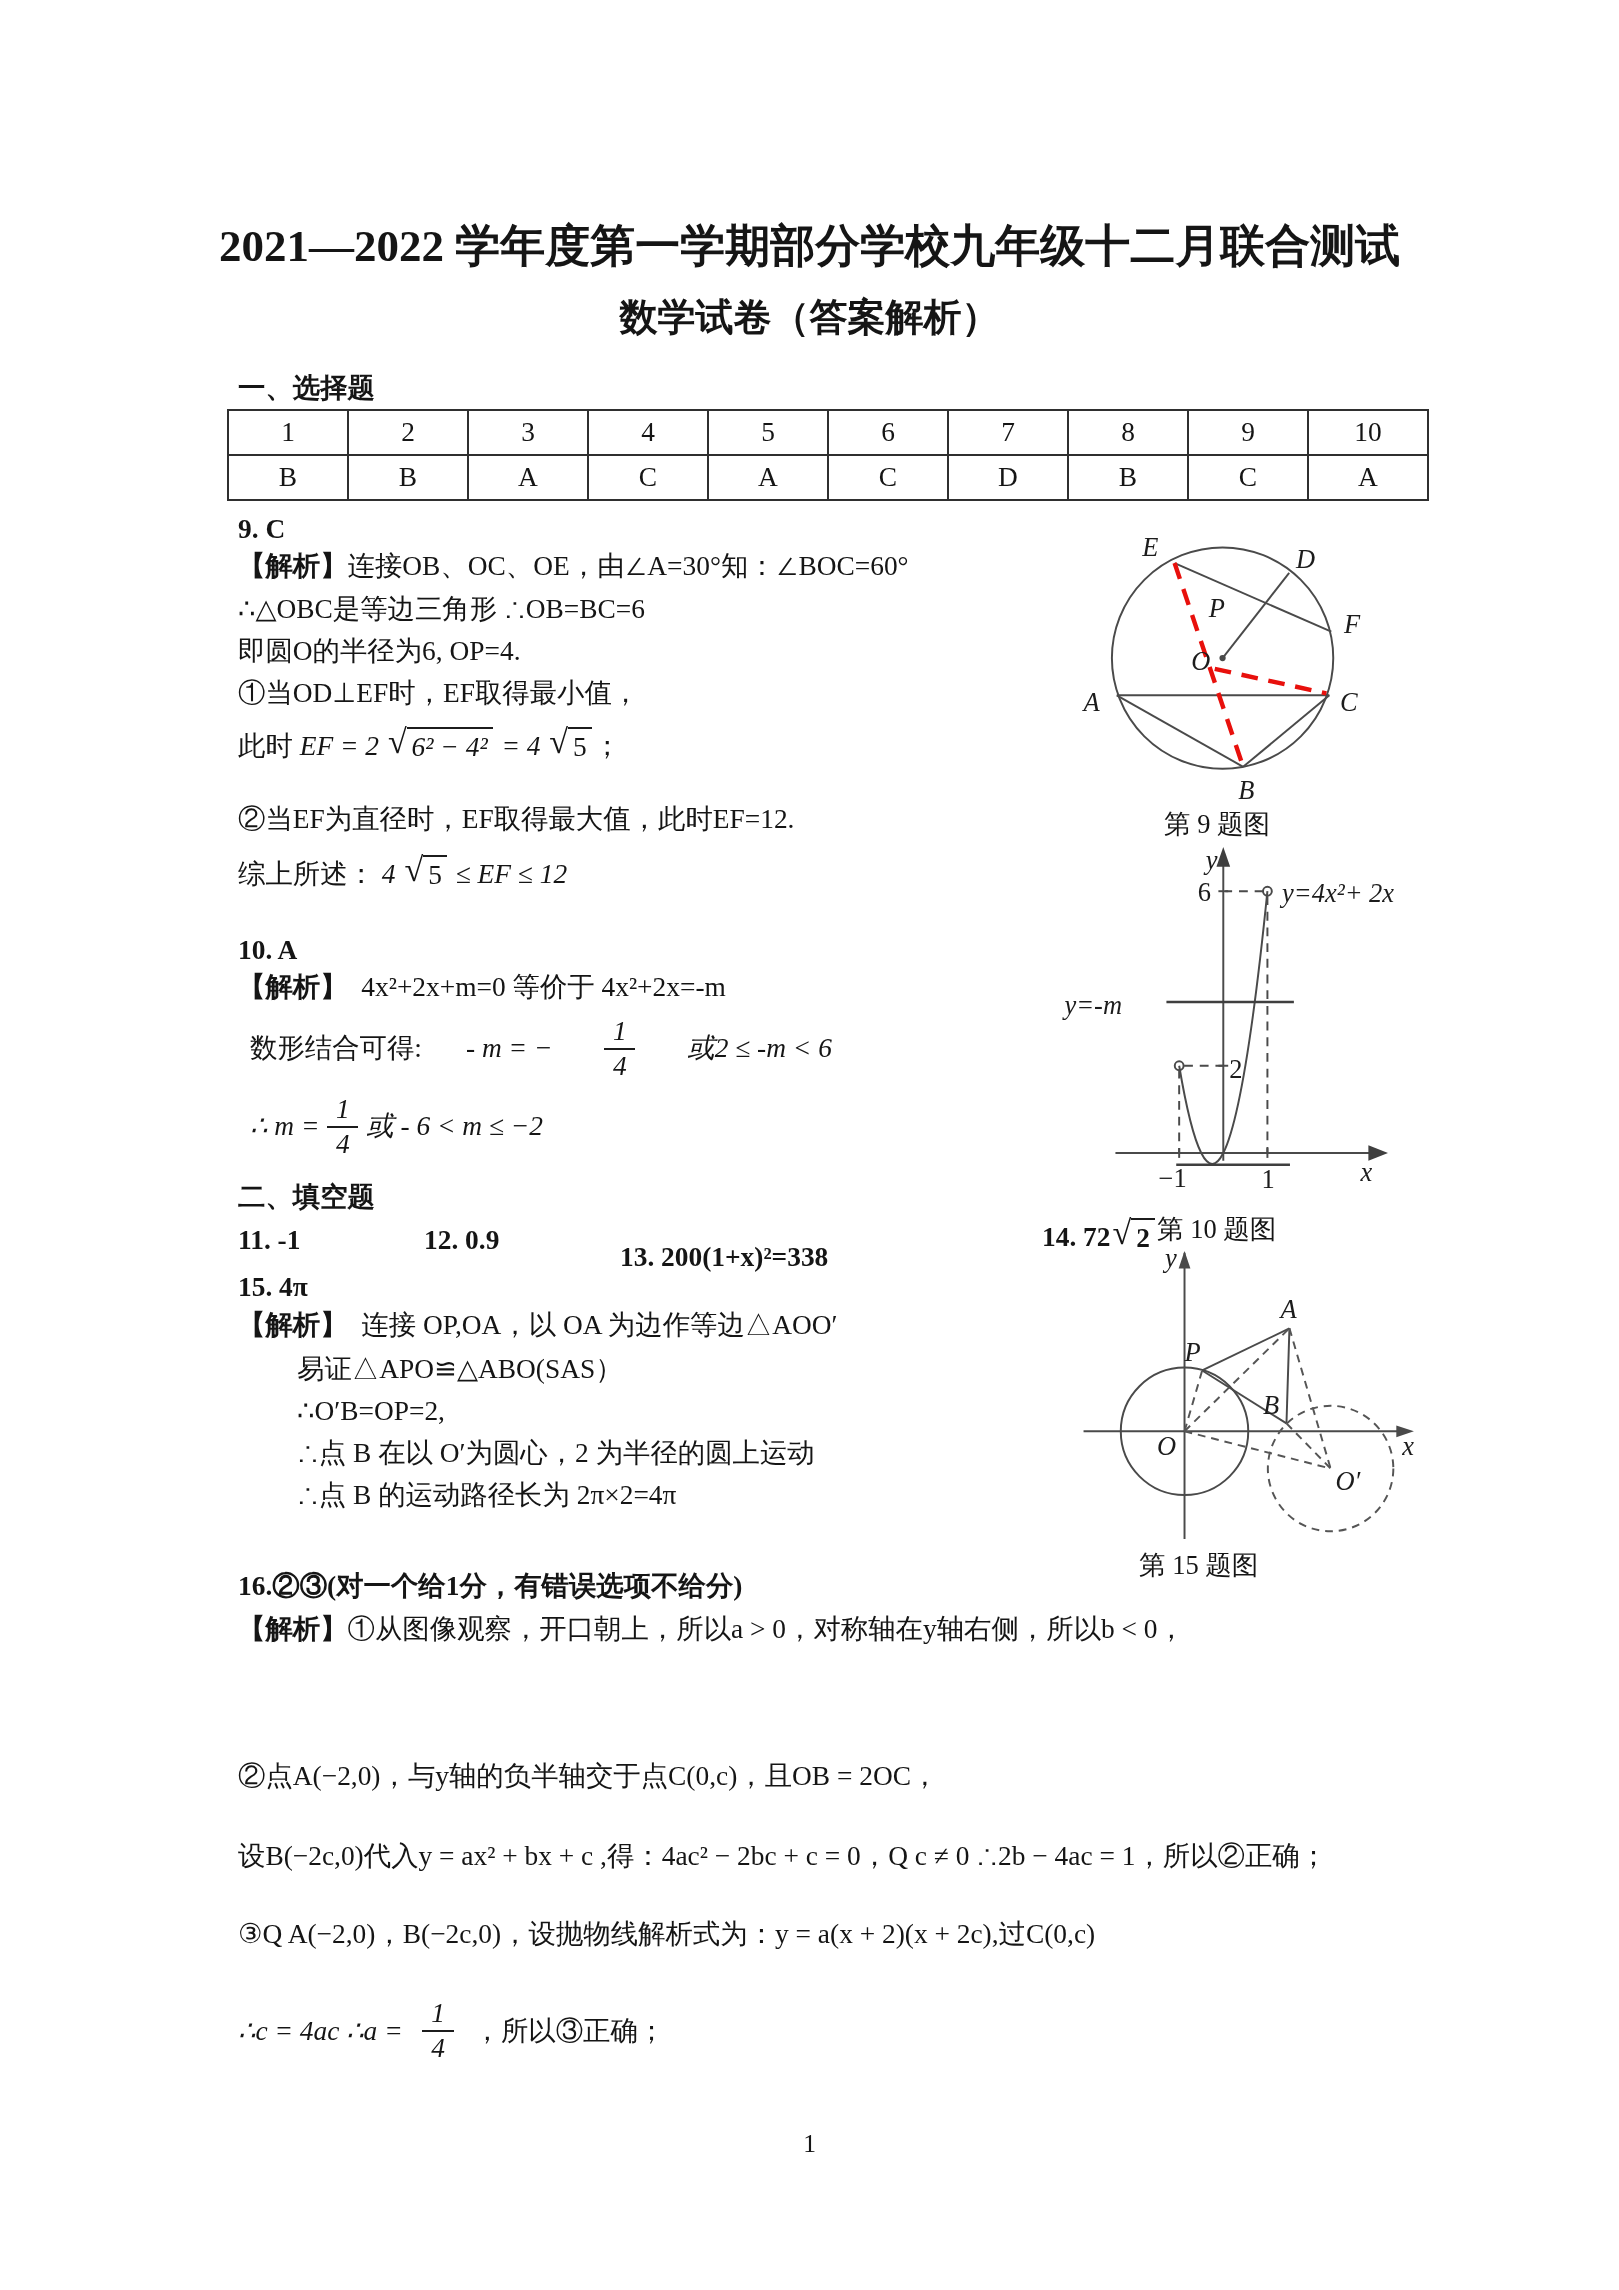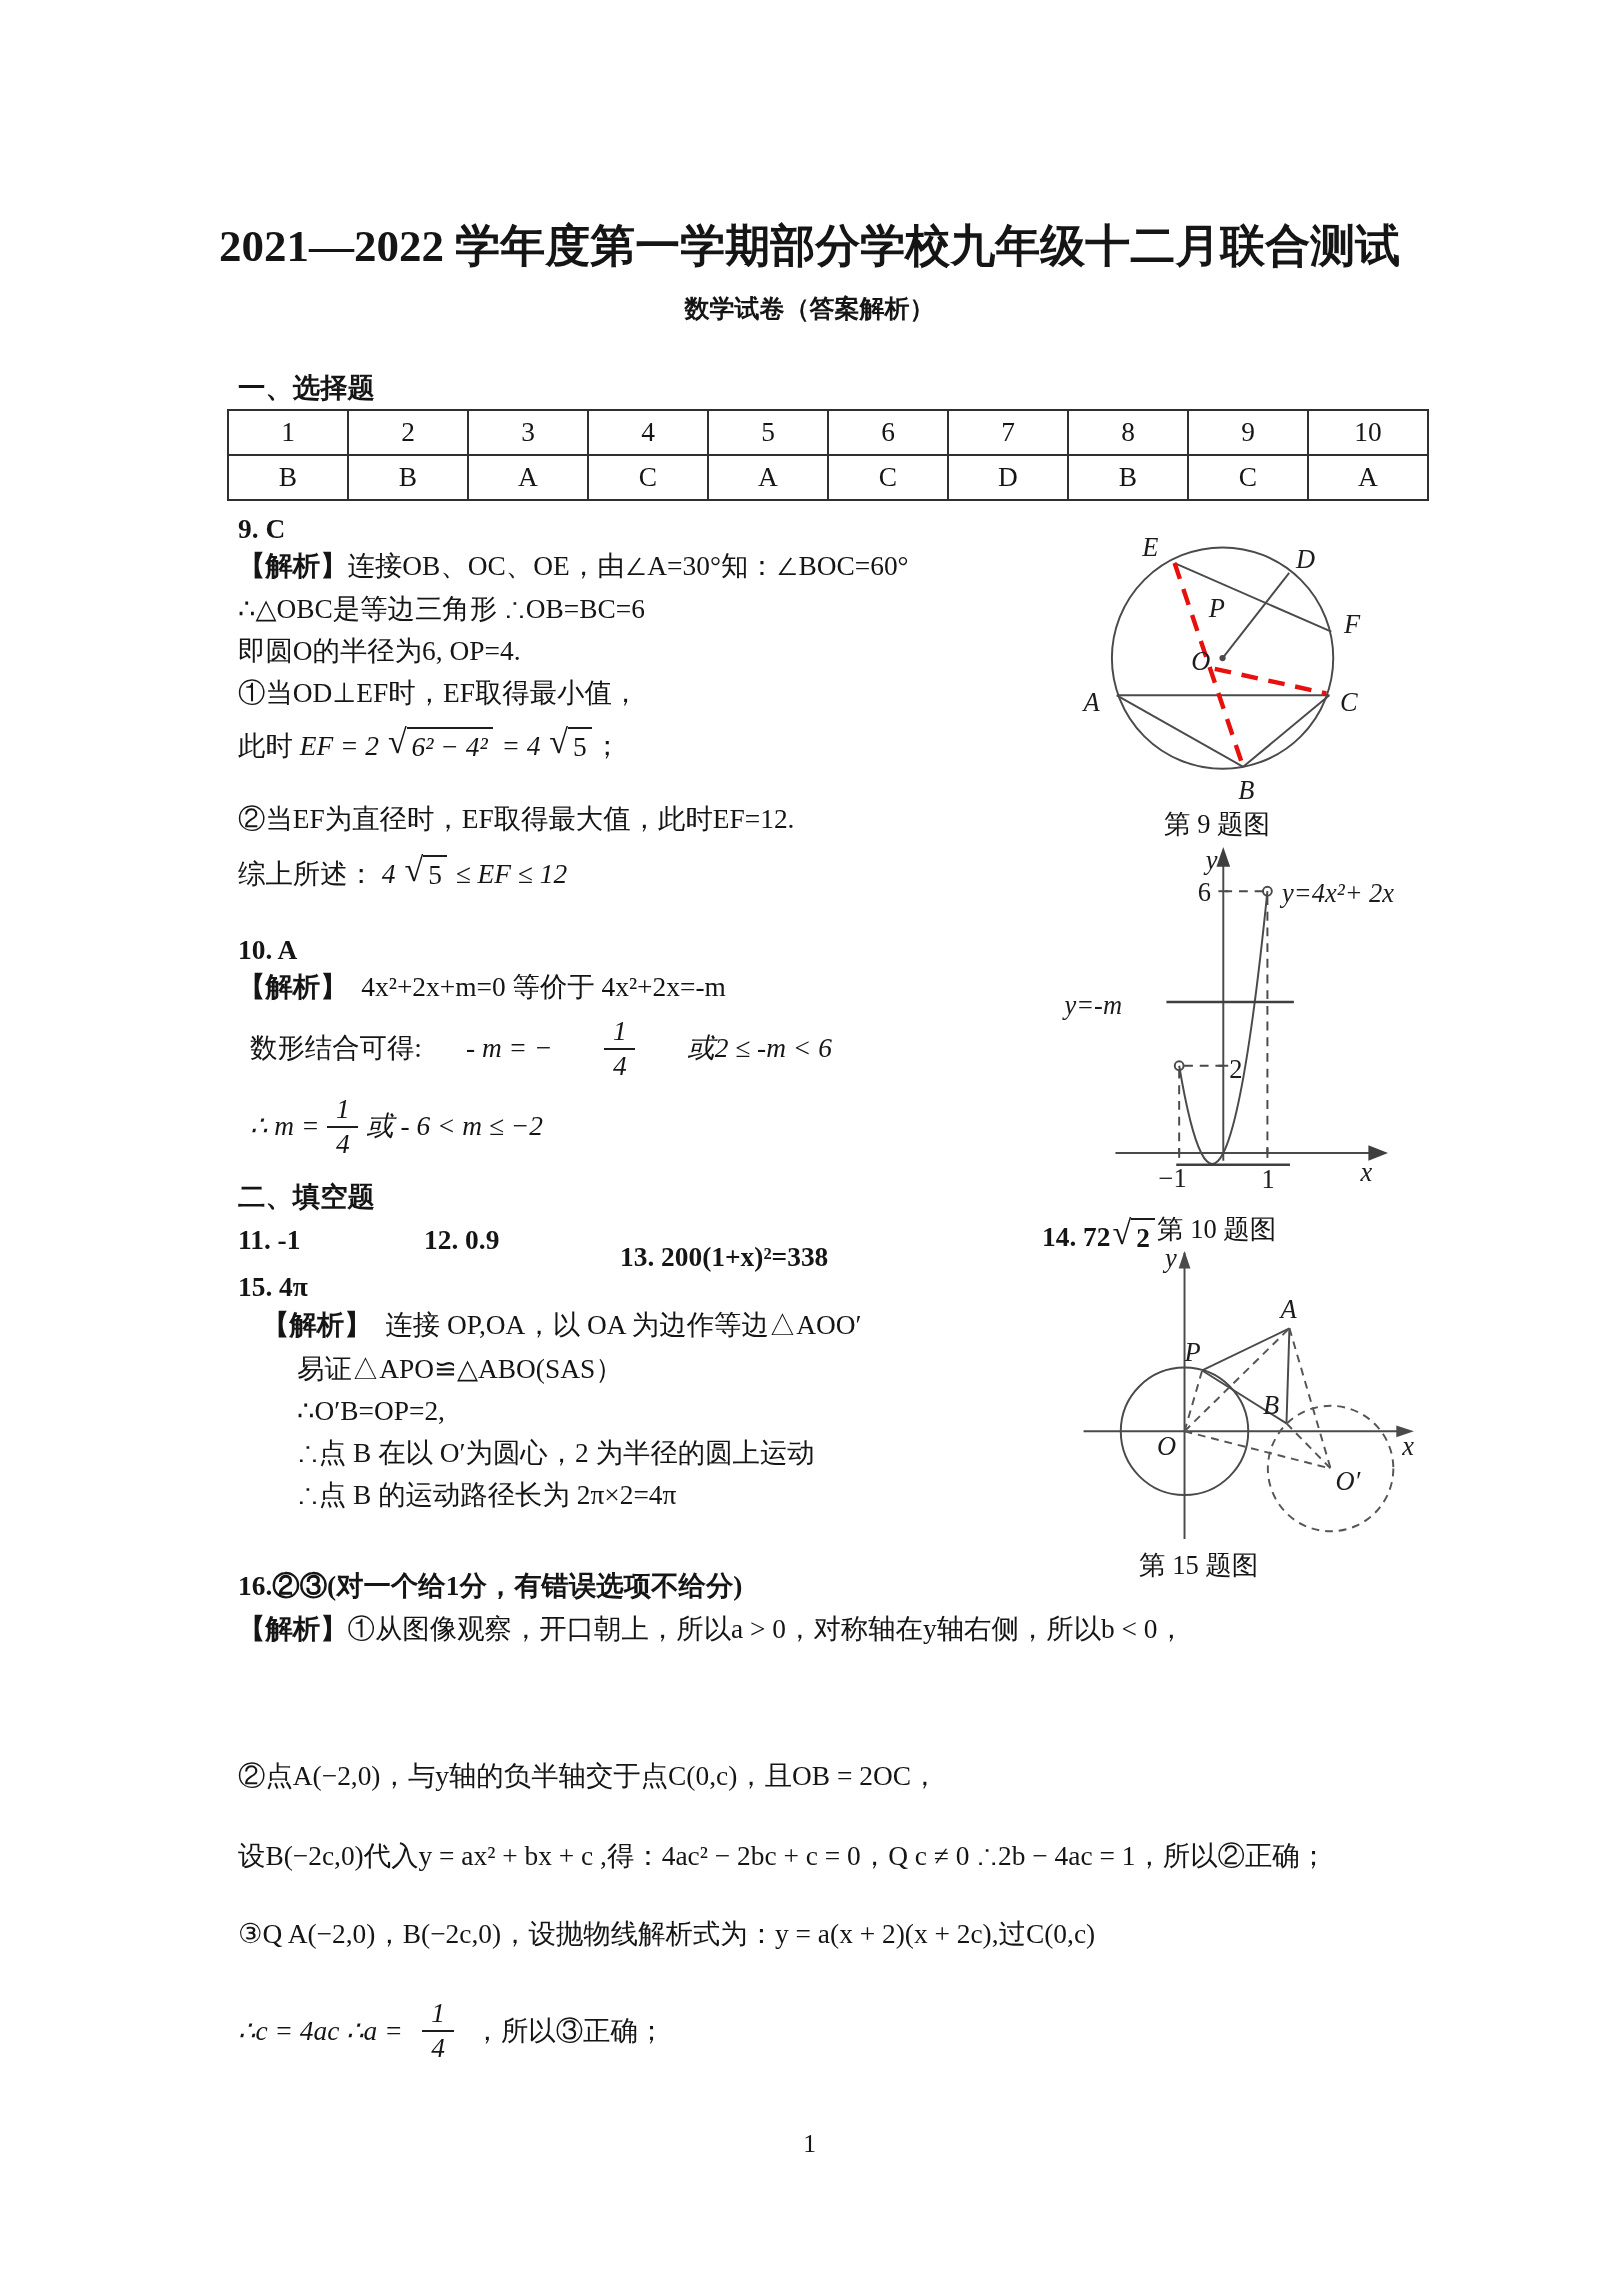--- a/index.html
+++ b/index.html
@@ -2,21 +2,21 @@
 <html><head>
 <meta charset="utf-8">
 <style>
   html,body{margin:0;padding:0;background:#e8e8e8;}
   .page{position:relative;width:1619px;height:2291px;background:#ffffff;
         font-family:"Liberation Serif",serif;color:#151515;overflow:hidden;}
   .abs{position:absolute;white-space:nowrap;}
   .ctr{left:0;width:1619px;text-align:center;}
   .t{font-size:27.4px;line-height:1.25;}
   .big{font-size:45px;}
-  .mid{font-size:25px;text-align:center;}
+  .mid{font-size:38px;text-align:center;}
   .bold{font-weight:700;}
   .it{font-style:italic;}
   .sp{margin:0 6.9px;}
   .mathline{display:flex;align-items:center;}
   
   .frac{display:inline-flex;flex-direction:column;align-items:center;margin:0 7.8px;font-style:italic;}
   .frac .num{padding:0 8.8px 2px;border-bottom:2px solid #1c1c1c;line-height:1.05;}
   .frac .den{padding-top:2px;line-height:1.05;}
   
   .sqrt{display:inline-flex;align-items:flex-start;margin:0 2px;}
@@ -199,21 +199,21 @@
   <div class="abs t bold" style="left:620px;top:1223px;margin-top:17px;">13. 200(1+x)²=338</div>
   <div class="abs t bold mathline" style="left:1042px;top:1218px;">
     <span>14. 72</span>
     <span class="sqrt">
         <span class="sign">√</span>
         <span class="rad">2</span>
       </span>
   </div>
 
   <div class="abs t bold" style="left:238px;top:1270px;">15. 4π</div>
-  <div class="abs t" style="left:238px;top:1308px;margin-left:24px;">
+  <div class="abs t" style="left:238px;top:1308px;">
     <span class="bold">【解析】</span>
     <span class="sp">连接 OP,OA，以 OA 为边作等边△AOO′</span>
   </div>
   <div class="abs t" style="left:297px;top:1352px;">易证△APO≌△ABO(SAS）</div>
   <div class="abs t" style="left:297px;top:1394px;">∴O′B=OP=2,</div>
   <div class="abs t" style="left:297px;top:1436px;">∴点 B 在以 O′为圆心，2 为半径的圆上运动</div>
   <div class="abs t" style="left:297px;top:1478px;">∴点 B 的运动路径长为 2π×2=4π</div>
 
   <svg class="abs" style="left:1010px;top:1245px;" width="451" height="300" viewBox="0 0 460 306">
     <g>

